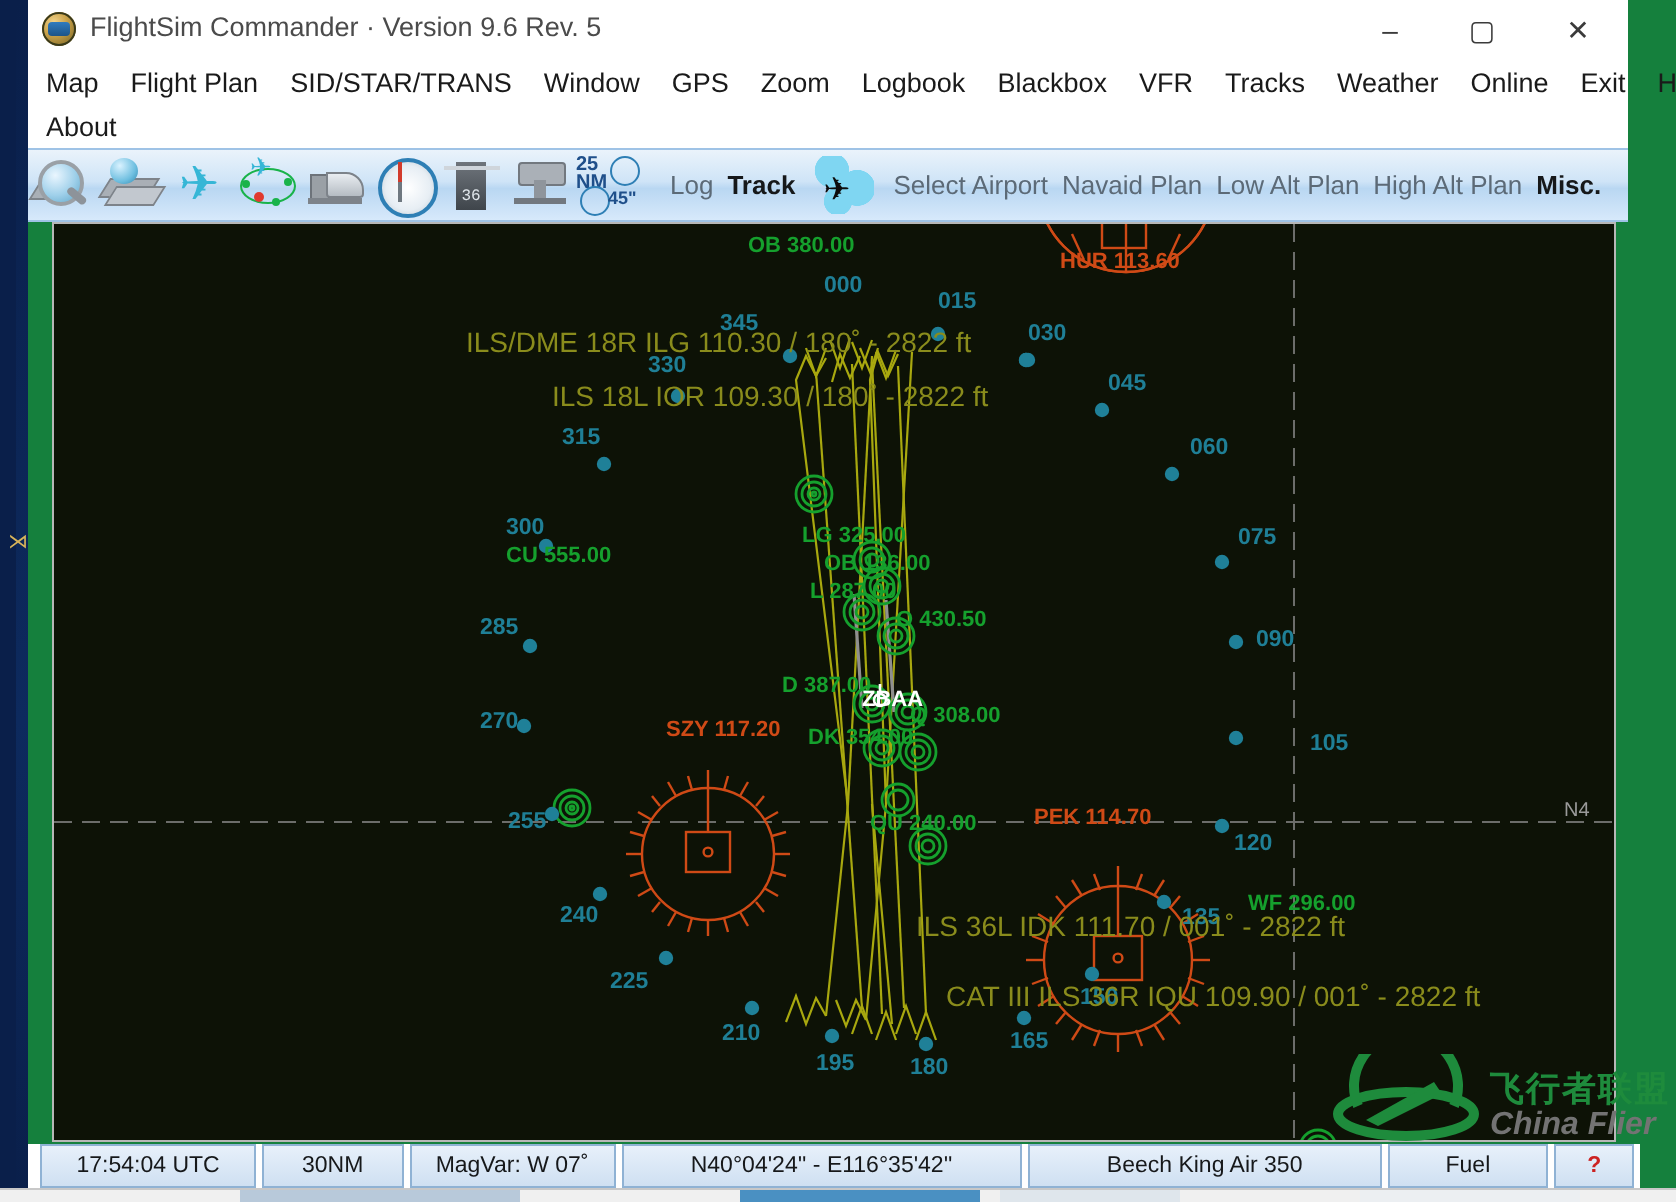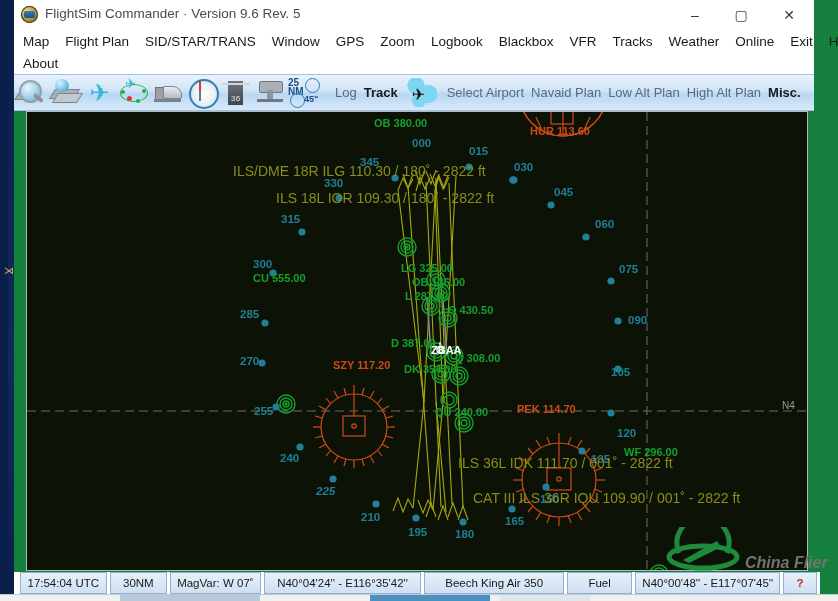--- a/index.html
+++ b/index.html
@@ -608,29 +608,29 @@
     </svg>
 
     <div>
       <div class="mlabel wp-label" style="left:385px;top:25px;">000</div>
       <div class="mlabel wp-label" style="left:442px;top:33px;">015</div>
       <div class="mlabel wp-label" style="left:487px;top:49px;">030</div>
       <div class="mlabel wp-label" style="left:527px;top:74px;">045</div>
       <div class="mlabel wp-label" style="left:568px;top:106px;">060</div>
       <div class="mlabel wp-label" style="left:592px;top:151px;">075</div>
       <div class="mlabel wp-label" style="left:601px;top:202px;">090</div>
-      <div class="mlabel wp-label" style="left:584px;top:254px;">105</div>
-      <div class="mlabel wp-label" style="left:590px;top:304px;margin-top:11px;">120</div>
+      <div class="mlabel wp-label" style="left:628px;top:254px;">105</div>
+      <div class="mlabel wp-label" style="left:590px;top:304px;">120</div>
       <div class="mlabel wp-label" style="left:564px;top:341px;">135</div>
       <div class="mlabel wp-label" style="left:513px;top:381px;">150</div>
       <div class="mlabel wp-label" style="left:478px;top:403px;">165</div>
       <div class="mlabel wp-label" style="left:428px;top:416px;">180</div>
       <div class="mlabel wp-label" style="left:381px;top:414px;">195</div>
       <div class="mlabel wp-label" style="left:334px;top:399px;">210</div>
-      <div class="mlabel wp-label" style="left:289px;top:373px;font-style:italic;">225</div>
+      <div class="mlabel wp-label" style="left:278px;top:373px;">225</div>
       <div class="mlabel wp-label" style="left:253px;top:340px;">240</div>
       <div class="mlabel wp-label" style="left:227px;top:293px;">255</div>
       <div class="mlabel wp-label" style="left:213px;top:243px;">270</div>
       <div class="mlabel wp-label" style="left:213px;top:196px;">285</div>
       <div class="mlabel wp-label" style="left:226px;top:146px;">300</div>
       <div class="mlabel wp-label" style="left:254px;top:101px;">315</div>
       <div class="mlabel wp-label" style="left:297px;top:65px;">330</div>
       <div class="mlabel wp-label" style="left:333px;top:44px;">345</div>
     </div>
 
@@ -660,31 +660,31 @@
     <div class="mlabel grid-label" style="left:755px;top:288px;">N4</div>
   </div>
 
   <div id="status-bar">
     <div class="sb-cell" id="sb-time">17:54:04 UTC</div>
     <div class="sb-cell" id="sb-range">30NM</div>
     <div class="sb-cell" id="sb-magvar">MagVar: W 07˚</div>
     <div class="sb-cell" id="sb-coord1">N40°04'24'' - E116°35'42''</div>
     <div class="sb-cell" id="sb-aircraft">Beech King Air 350</div>
     <div class="sb-cell" id="sb-fuel">Fuel</div>
-    <div class="sb-cell" id="sb-coord2">N40°00'48'' - E117°07'45''</div>
     <div class="sb-cell" id="sb-help">?</div>
   </div>
 </div>
 
 <div id="watermark">
   <svg id="wm-ring" viewBox="0 0 76 54">
     <ellipse cx="38" cy="30" rx="34" ry="11" fill="none" stroke="#1e8b3c" stroke-width="5"></ellipse>
     <path d="M14,26 A26,26 0 1 1 62,26" fill="none" stroke="#1e8b3c" stroke-width="5"></path>
     <path d="M18,33 L52,14 L56,20 L24,36 Z" fill="#1e8b3c"></path>
   </svg>
+  <div id="wm-text-cn">飞行者联盟</div>
   <div id="wm-text-en">China Flier</div>
 </div>
 
 <div id="taskbar-sliver"></div>
 <div class="tb-thumb" style="left:120px;width:140px;background:#b8c9da;"></div>
 <div class="tb-thumb" style="left:370px;width:120px;background:#4a90c2;"></div>
 <div class="tb-thumb" style="left:500px;width:90px;background:#dfe6ec;"></div>
 <div class="tb-thumb" style="left:680px;width:110px;background:#eceff2;"></div>
 
 </body></html>

